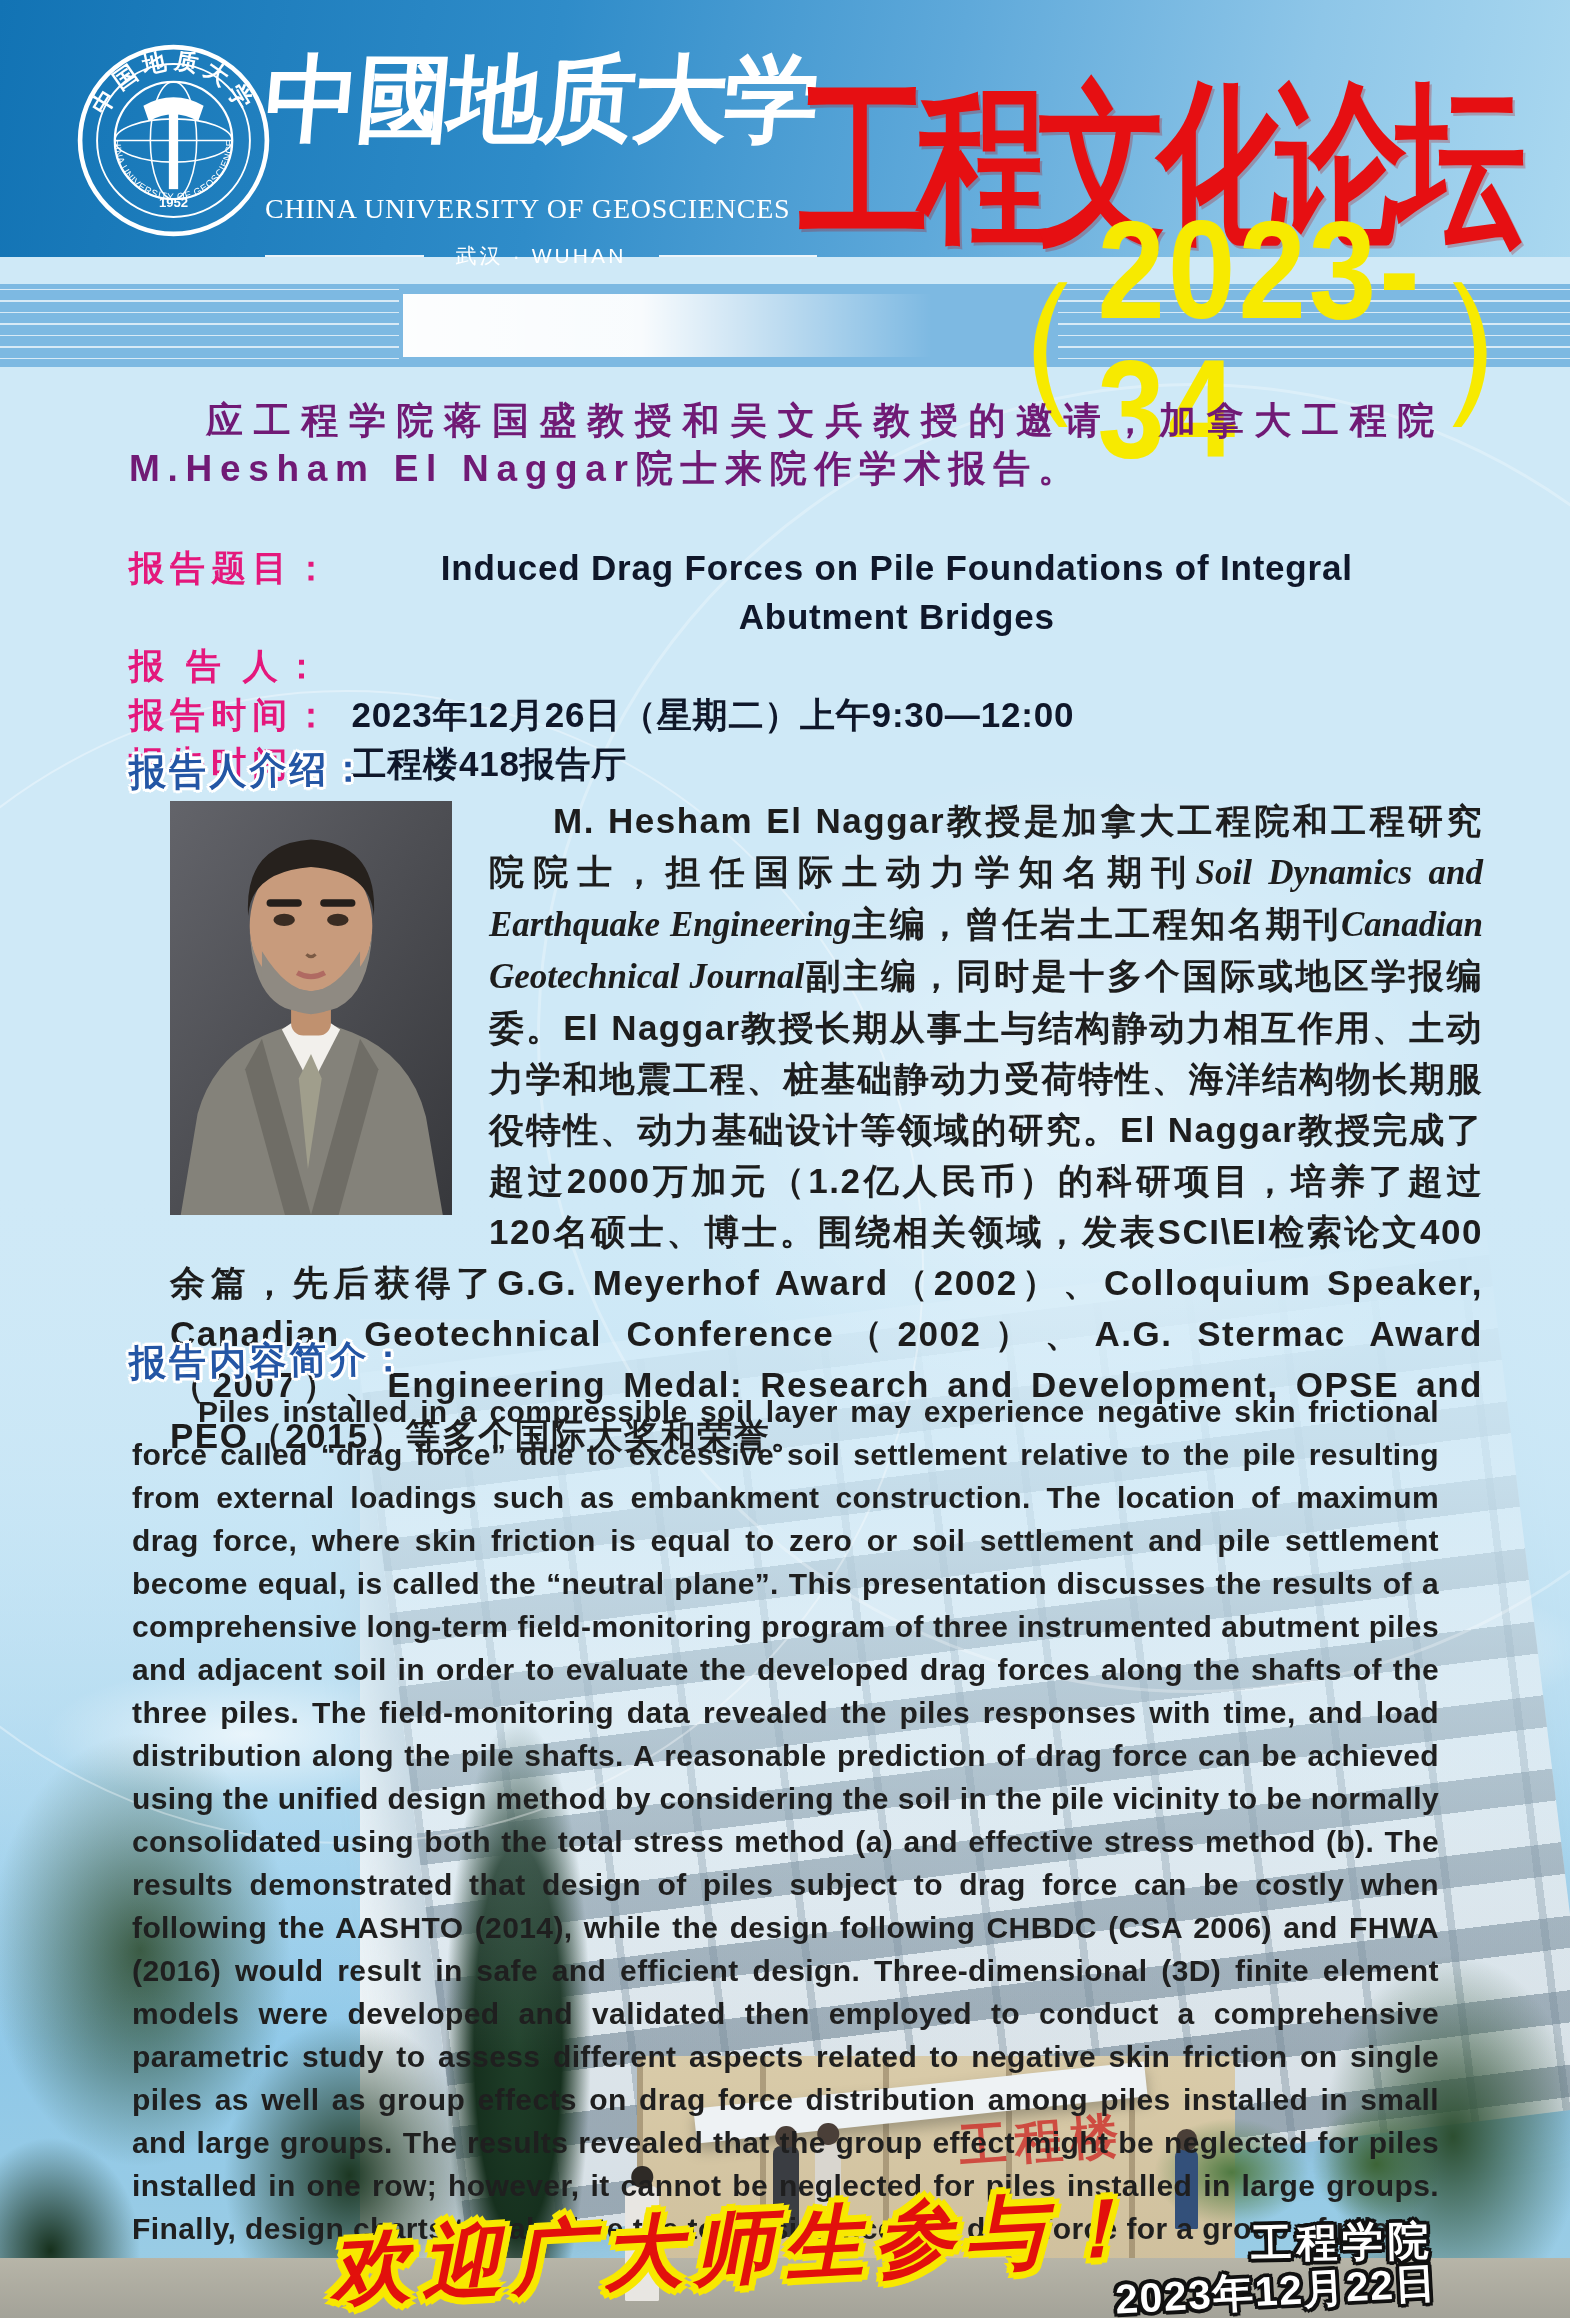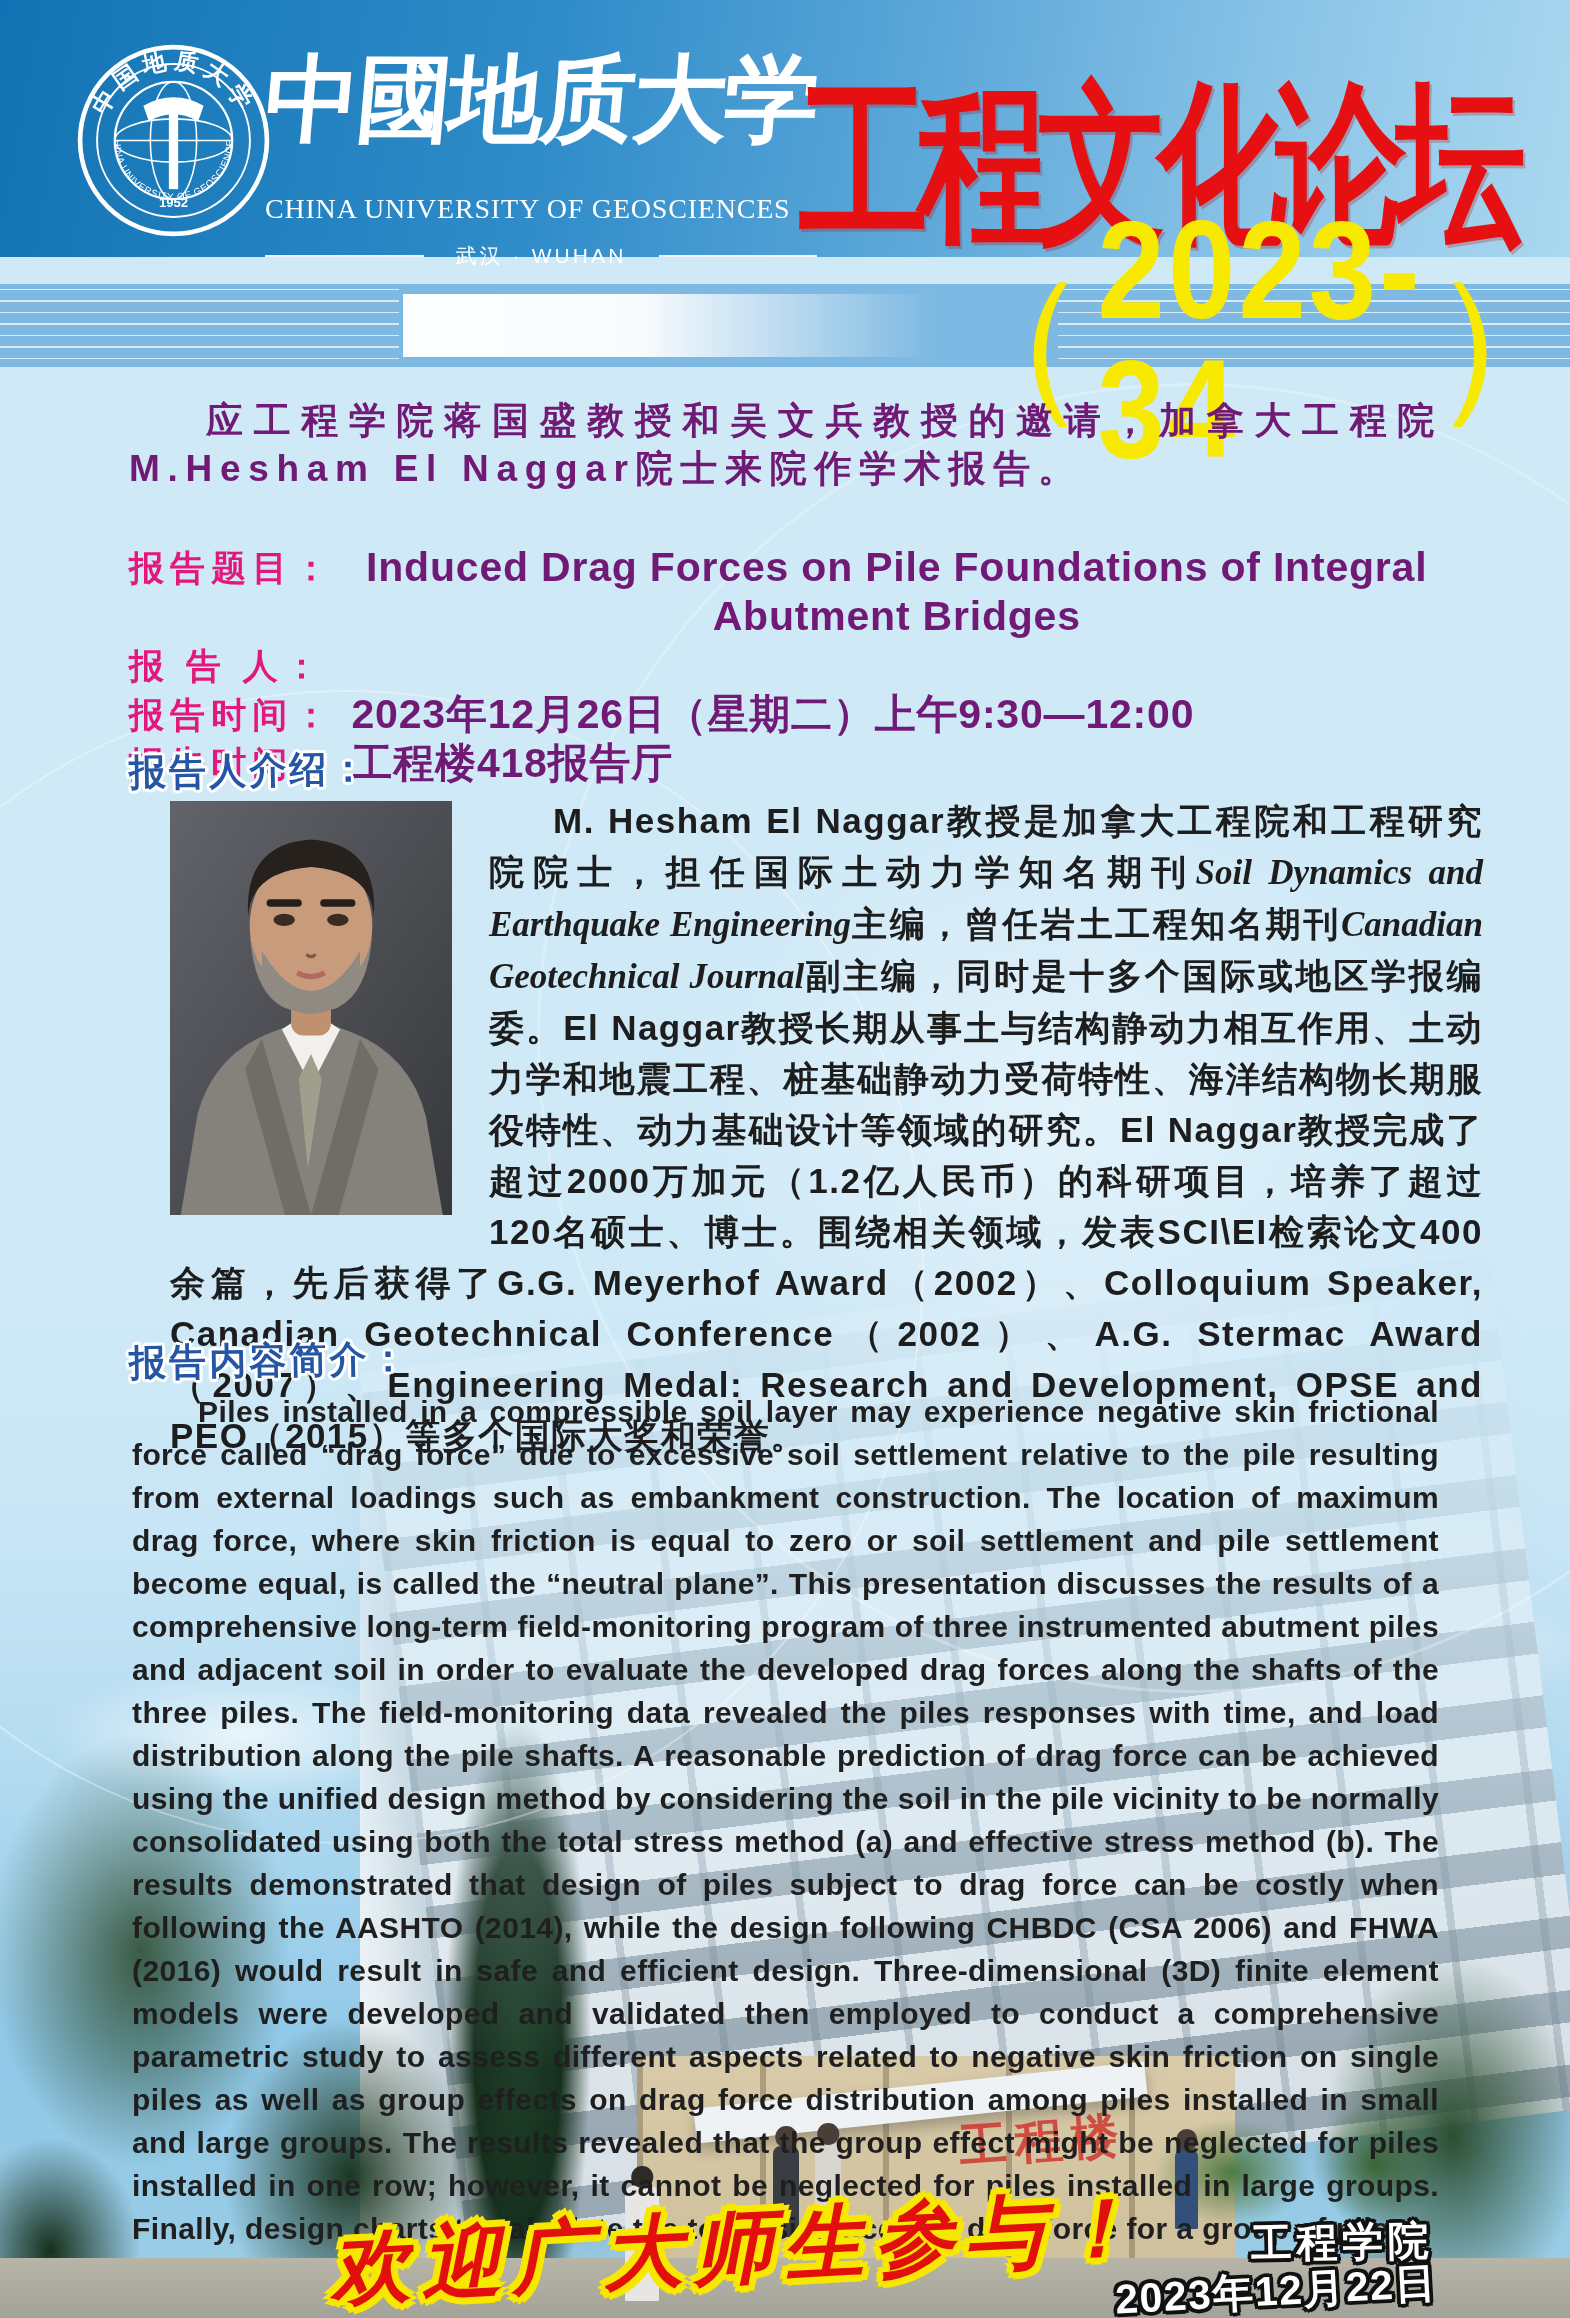--- a/index.html
+++ b/index.html
@@ -35,21 +35,21 @@
   .issue .paren{font-size:169px;font-weight:400;line-height:1;transform:scaleY(1.0);font-family:"Liberation Sans",sans-serif;}
   .issue .num{font-size:121px;font-weight:800;letter-spacing:3.1px;line-height:1;
     transform:scaleY(1.15);margin:0 4.6px;}
   
   .intro{position:absolute;left:129px;top:397px;width:1313px;
     font-size:37px;font-weight:bold;color:#701a75;line-height:48px;
     text-align:justify;text-indent:77px;letter-spacing:7.7px;}
   .details{position:absolute;left:129px;top:543px;width:1313px;text-align:center;}
   .detail-row{display:flex;line-height:49px;font-weight:bold;}
   .detail-label{color:#e4187c;font-size:35px;letter-spacing:6.1px;white-space:nowrap;margin-right:17px;}
-  .detail-value{color:#701a75;font-size:41px;letter-spacing:0.8px;}
+  .detail-value{color:#0f172a;font-size:35px;letter-spacing:0.8px;}
   .sec-label{position:absolute;left:129px;color:#2456a5;font-size:37px;font-weight:bold;letter-spacing:3.1px;
     text-shadow:-2.3px -2.3px 0 #fff,2.3px -2.3px 0 #fff,-2.3px 2.3px 0 #fff,2.3px 2.3px 0 #fff,0 -3.1px 0 #fff,0 3.1px 0 #fff,-3.1px 0 0 #fff,3.1px 0 0 #fff;
     transform:rotate(-1deg);}
   .bio-label{top:746px;}
   .bio{position:absolute;left:129px;top:795px;width:1313px;
     font-size:35px;font-weight:bold;color:#1d1d1d;line-height:51px;text-align:justify;letter-spacing:1.5px;margin-left:41px;}
   .photo{float:left;width:282px;height:414px;margin:6.1px 37px 9.2px 0;background:#4a4a4e;}
   .bio p{margin:0;text-indent:64px;}
   .journal{font-family:"Liberation Serif",serif;font-style:italic;font-weight:bold;letter-spacing:0;}
   .abs-label{top:1336px;}

